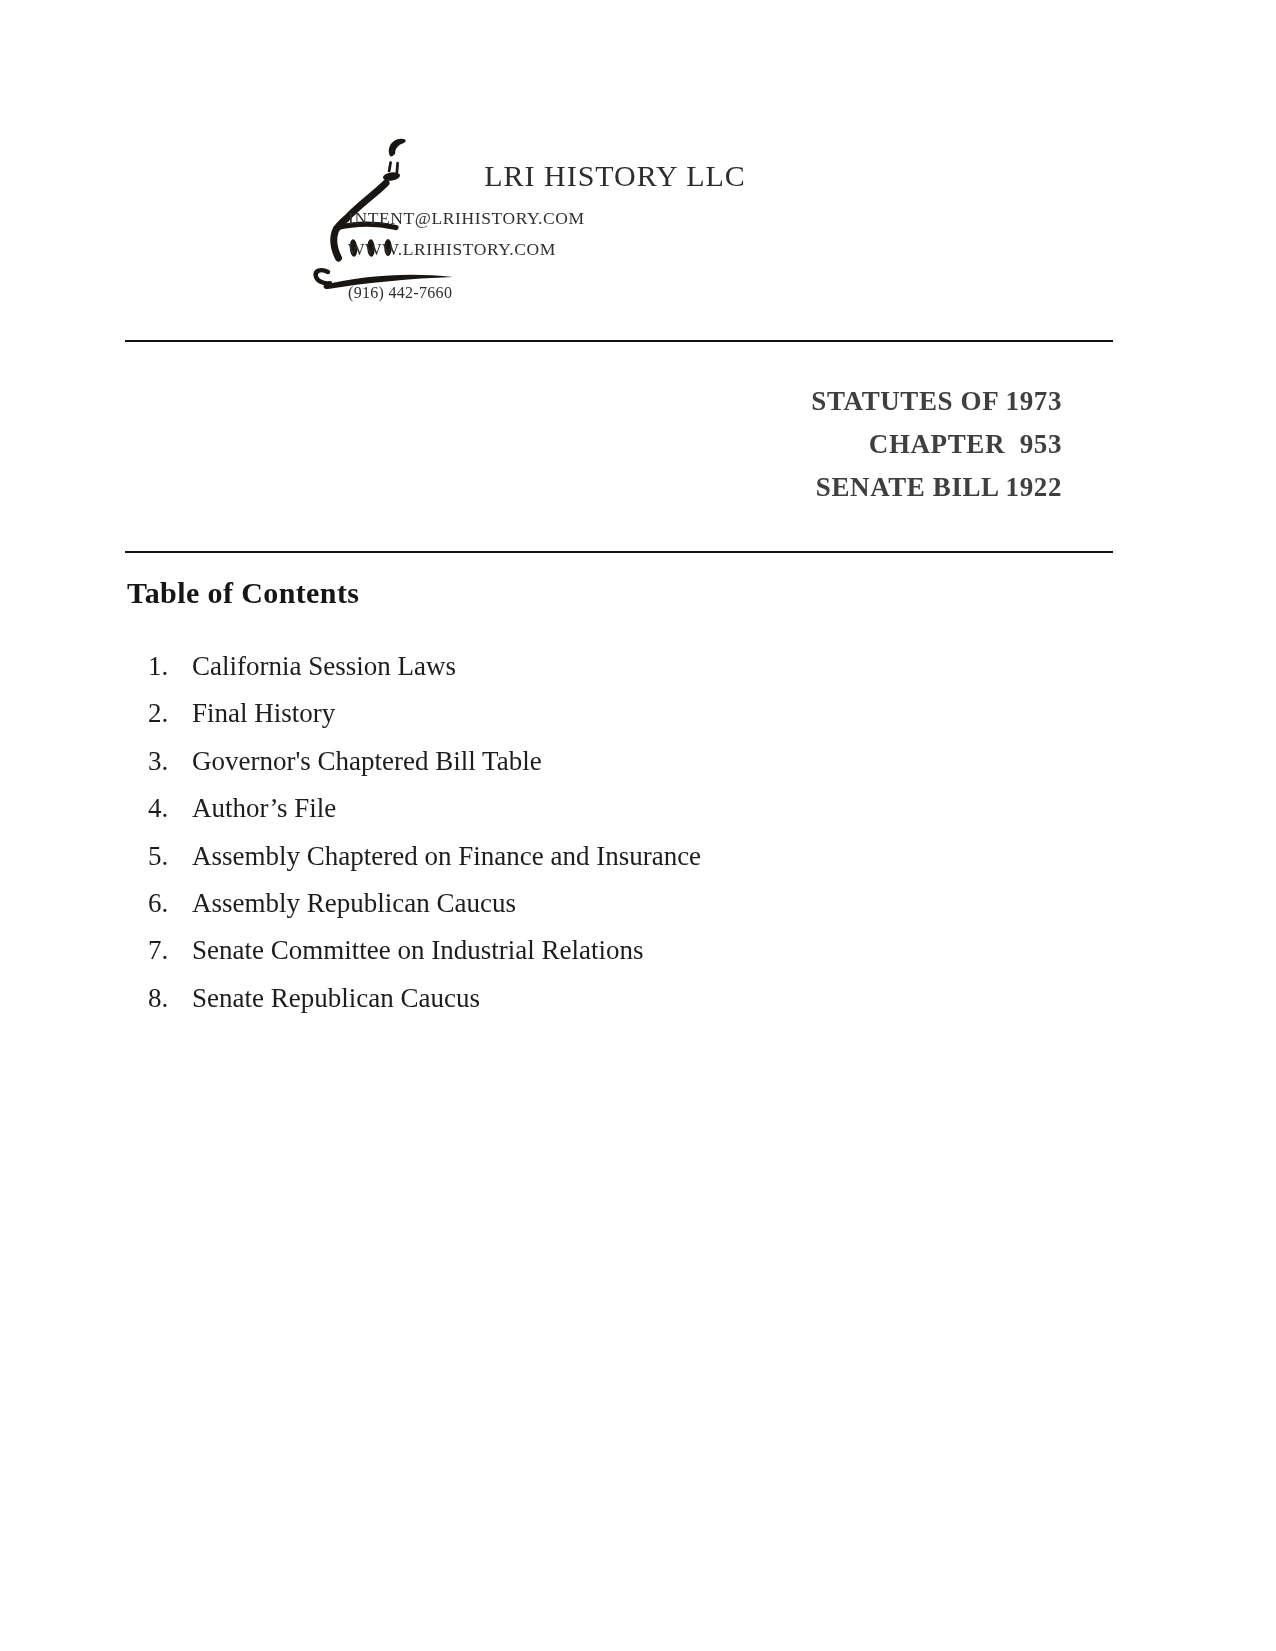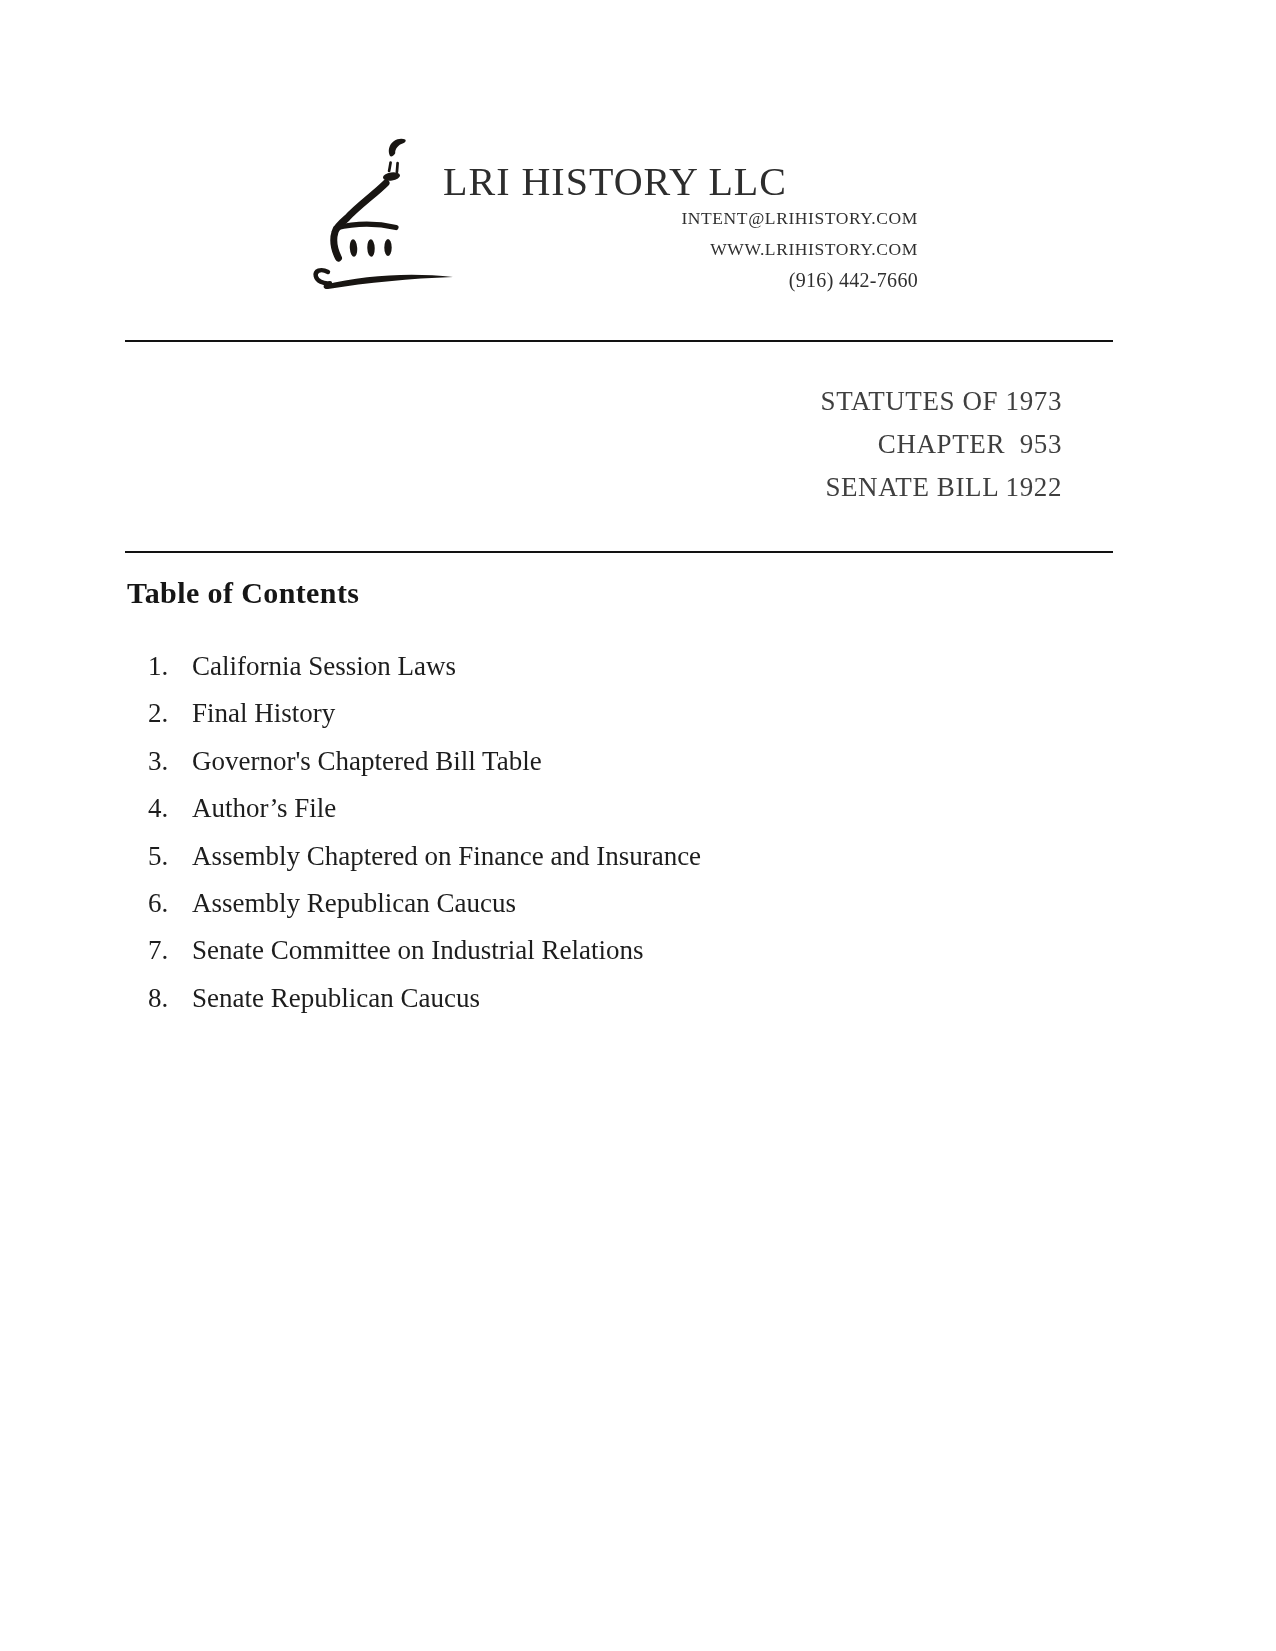--- a/index.html
+++ b/index.html
@@ -9,38 +9,38 @@
     margin:0 auto;
     background:#ffffff;
     font-family:"Liberation Serif","DejaVu Serif",serif;
     color:#1b1b1b;
     overflow:hidden;
   }
   
   .logo{position:absolute;left:290px;top:125px;width:170px;height:170px;}
   .company-name{
     position:absolute;left:330px;top:159px;width:570px;
-    text-align:center;font-size:40px;line-height:1.15;
+    text-align:center;font-size:30px;line-height:1.15;
     color:#2d2d2d;letter-spacing:1px;
   }
   .contact-line{
-    position:absolute;left:348px;width:570px;text-align:right;
+    position:absolute;left:348px;width:570px;text-align:left;
     color:#2f2f2f;letter-spacing:0.6px;
   }
   .contact-email{top:208px;font-size:17.5px;}
   .contact-web{top:239px;font-size:17.5px;}
-  .contact-phone{top:269px;font-size:20px;letter-spacing:0.3px;}
+  .contact-phone{top:284px;font-size:16px;letter-spacing:0.3px;}
   
   .rule{position:absolute;left:125px;width:988px;height:2px;background:#121212;}
   .rule-top{top:340px;}
   .rule-mid{top:551px;}
   
   .ref-block{
     position:absolute;right:214px;top:380px;
-    text-align:right;font-weight:normal;
+    text-align:right;font-weight:bold;
     font-size:27px;line-height:43px;
     color:#3f3f3f;letter-spacing:0.6px;
   }
   .ref-line{white-space:pre;}
   
   .toc-heading{
     position:absolute;left:127px;top:578px;
     font-size:30px;font-weight:bold;line-height:1;
     color:#161616;letter-spacing:0.4px;
   }

